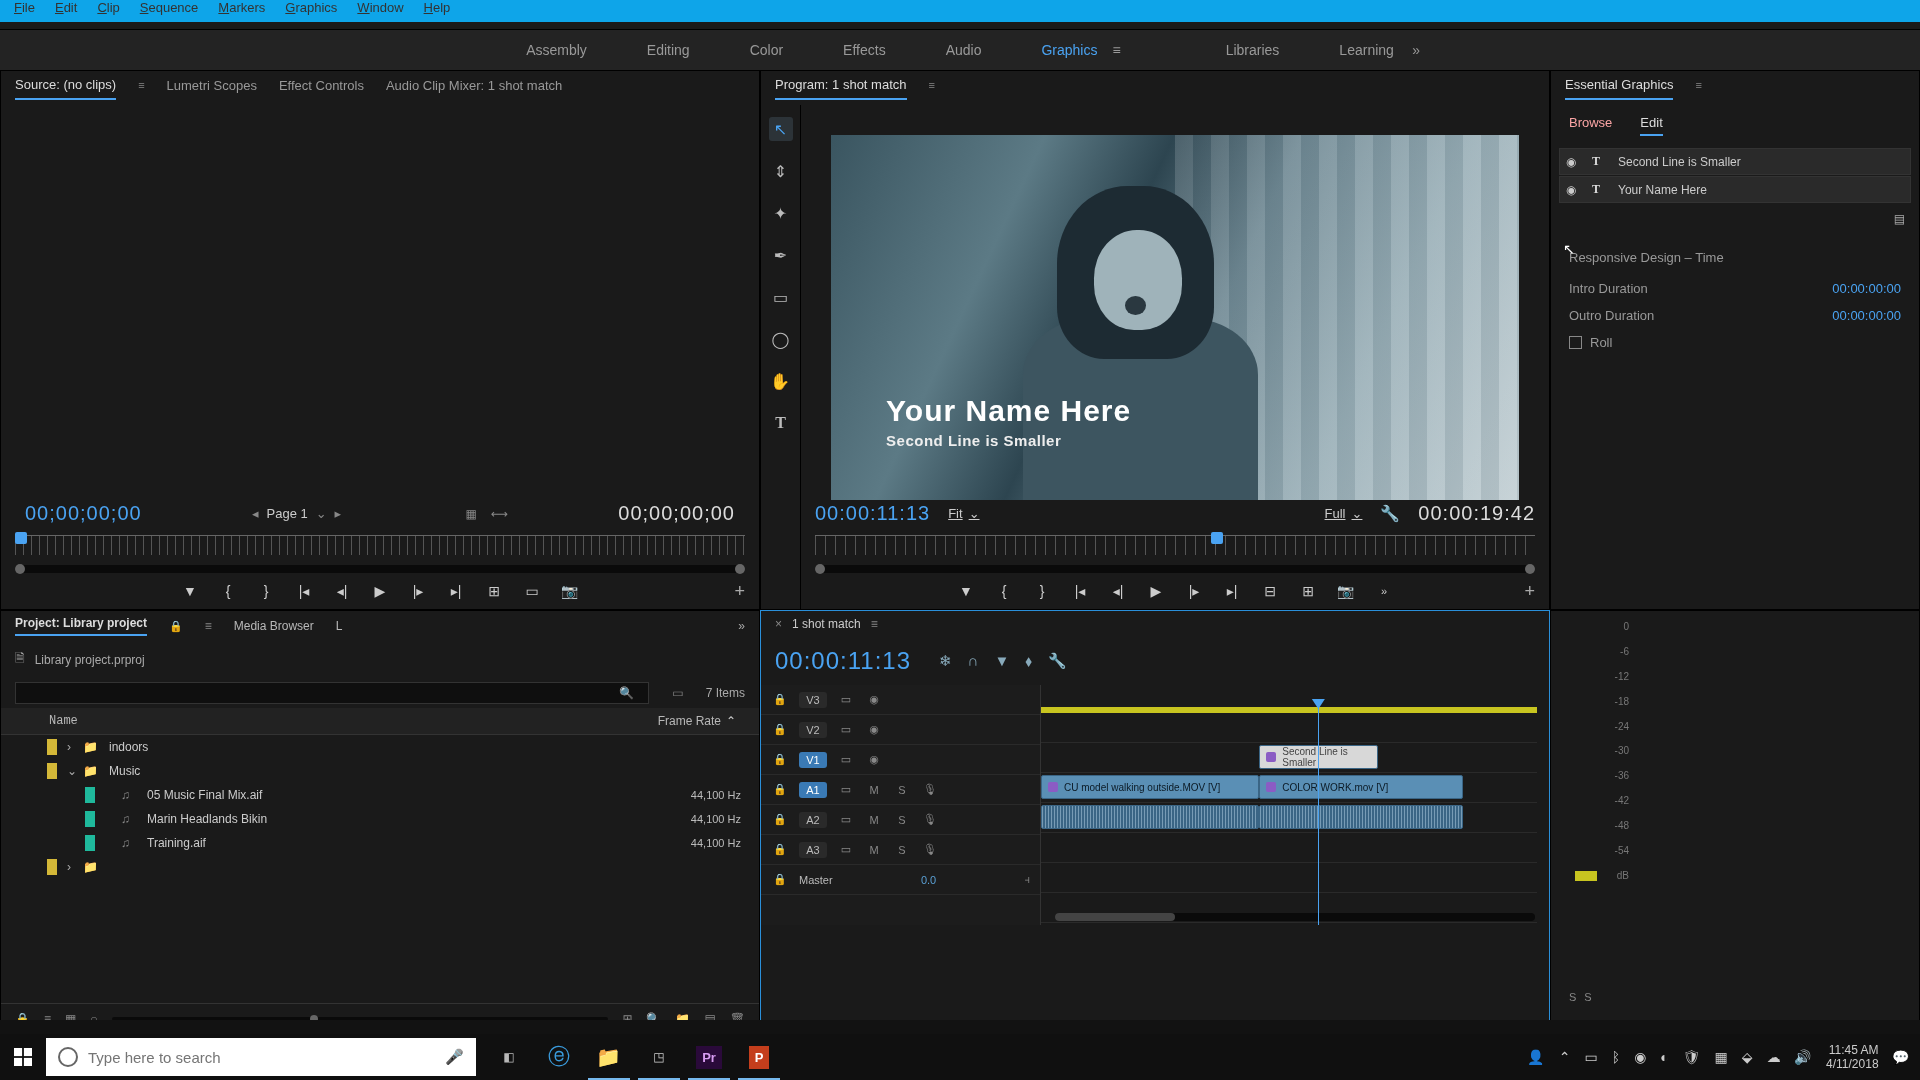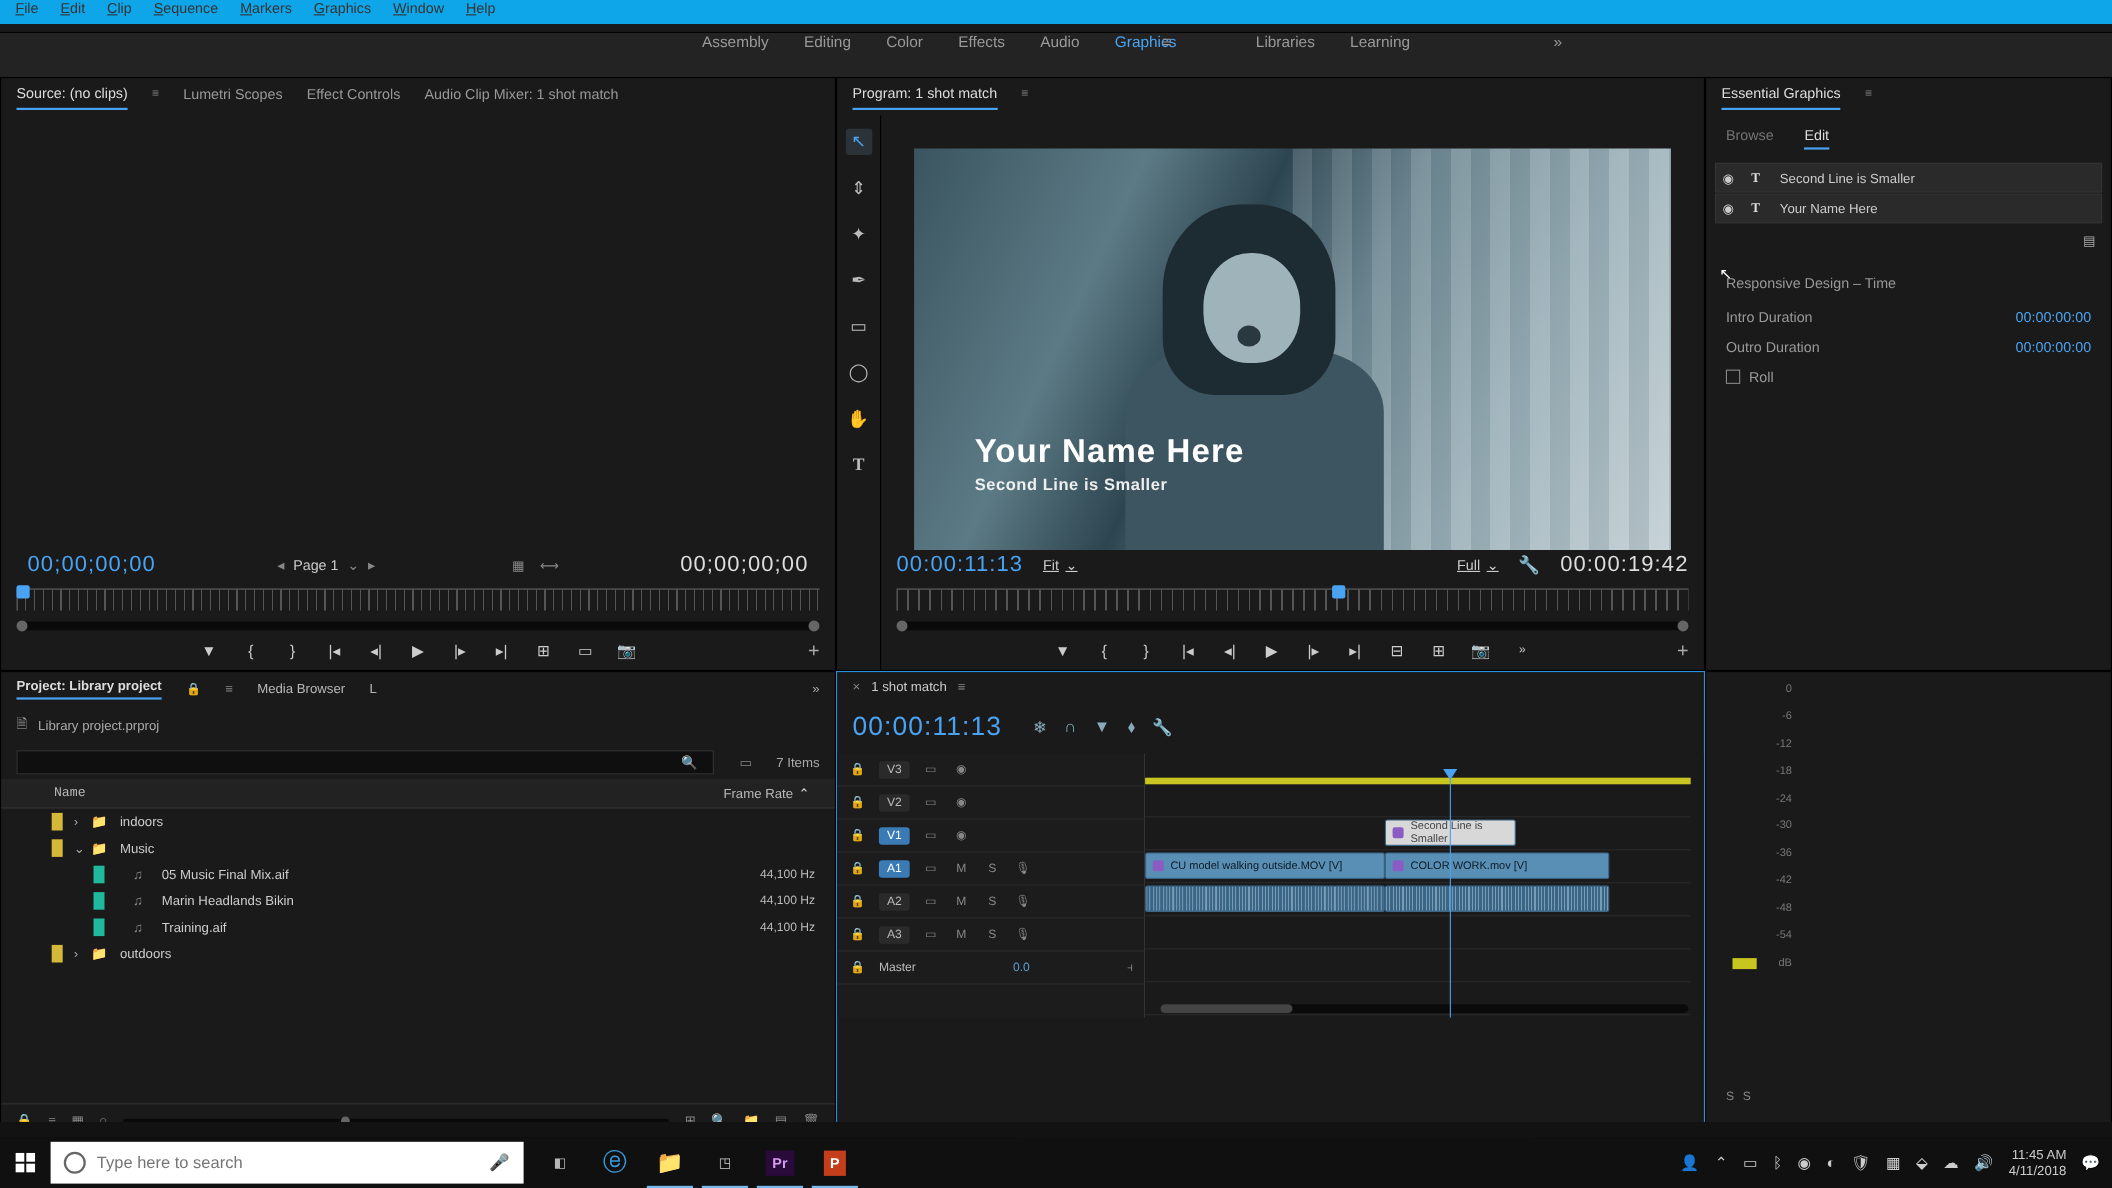--- a/index.html
+++ b/index.html
@@ -5,21 +5,21 @@
 * { margin:0; padding:0; box-sizing:border-box; font-family:"Segoe UI",Arial,sans-serif; user-select:none; }
 body { background:#0f0f0f; width:1920px; height:1080px; overflow:hidden; color:#b8b8b8; font-size:12px; }
 
 
 .menubar { height:22px; background:#0ea5e9; display:flex; padding:0 4px; color:#333; }
 .menubar span { padding:0 10px; font-size:13px; cursor:pointer; }
 .menubar span u { text-decoration:underline; }
 
 
 .toolbar-strip { height:8px; background:#1a1a1a; border-bottom:1px solid #000; }
-.workspace-bar { height:40px; background:#232323; display:flex; align-items:flex-start; justify-content:center; gap:32px; position:relative; }
+.workspace-bar { height:40px; background:#232323; display:flex; align-items:center; justify-content:center; gap:60px; position:relative; }
 .workspace-bar span { color:#999; font-size:14px; cursor:pointer; }
 .workspace-bar span.active { color:#4aa3f2; }
 .ws-icon { color:#4aa3f2; position:relative; left:-45px; font-size:14px; }
 .ws-overflow { position:absolute; right:500px; color:#aaa; font-size:14px; cursor:pointer; }
 
 
 .main { display:grid; grid-template-columns: 760px 1fr 370px; grid-template-rows: 540px 1fr; height:calc(100% - 70px - 46px); }
 .panel { border:1px solid #000; background:#1a1a1a; position:relative; overflow:hidden; }
 
 
@@ -64,21 +64,21 @@
 .prog-tc-row .tc-l { color:#4aa3f2; font-size:20px; letter-spacing:1px; }
 .prog-tc-row .fit,.prog-tc-row .full { background:transparent; border:none; color:#ccc; font-size:13px; display:flex; align-items:center; gap:6px; cursor:pointer;text-decoration:underline; }
 .prog-tc-row .wrench { color:#ccc; font-size:16px; cursor:pointer; }
 .prog-tc-row .tc-r { color:#ddd; font-size:20px; margin-left:auto; letter-spacing:1px; }
 .prog-ruler { position:absolute; bottom:54px; left:14px; right:14px; height:20px; background:repeating-linear-gradient(to right,#555 0,#555 1px,transparent 1px,transparent 10px); border-top:1px solid #666; }
 .prog-ruler .ph { position:absolute; left:55%; top:-4px; width:12px; height:12px; background:#4aa3f2; border-radius:2px; }
 
 
 .eg { grid-column:3; }
 .eg-tabs { display:flex; gap:28px; padding:10px 18px; font-size:13px; }
-.eg-tabs span { cursor:pointer; color:#737373; padding-bottom:4px; }
+.eg-tabs span { cursor:pointer; color:#fca5a5; padding-bottom:4px; }
 .eg-tabs span.active { color:#ddd; border-bottom:2px solid #4aa3f2; }
 .layer-list { padding:2px 8px; }
 .layer { display:flex; align-items:center; gap:10px; padding:5px 6px; background:#2a2a2a; margin-bottom:1px; border:1px solid #333; font-size:12px; }
 .layer .eye { width:16px; color:#ccc; cursor:pointer; }
 .layer .ticon { width:16px; color:#ddd; font-weight:700; font-family:serif; }
 .layer input { background:transparent; border:none; color:#ccc; font-size:12px; flex:1; }
 .new-layer { text-align:right; padding:6px 14px; color:#aaa; cursor:pointer; }
 .rd-section { padding:18px; font-size:13px; color:#999; }
 .rd-title { margin-bottom:16px; }
 .rd-row { display:flex; align-items:center; margin-bottom:12px; }
@@ -414,21 +414,20 @@
           <span class="swatch sw-teal"></span>
           <span class="exp"></span>
           <span class="icon">♫</span>
           <span class="name">Training.aif</span>
           <span class="rate">44,100 Hz</span>
         </div>
         <div class="proj-row indent1">
           <span class="swatch sw-yellow"></span>
           <span class="exp">›</span>
           <span class="icon">📁</span>
-          <span class="name">outdoors</span>
         </div>
       </div>
   <div class="proj-footer">
     <span class="trash">🔒</span>
     <span>≡</span>
     <span>▦</span>
     <span>○</span>
     <span style="flex:1;height:4px;background:#0a0a0a;border-radius:2px;position:relative">
           <span style="position:absolute;left:40%;width:8px;height:8px;background:#666;border-radius:50%;top:-2px"></span>
         </span>

